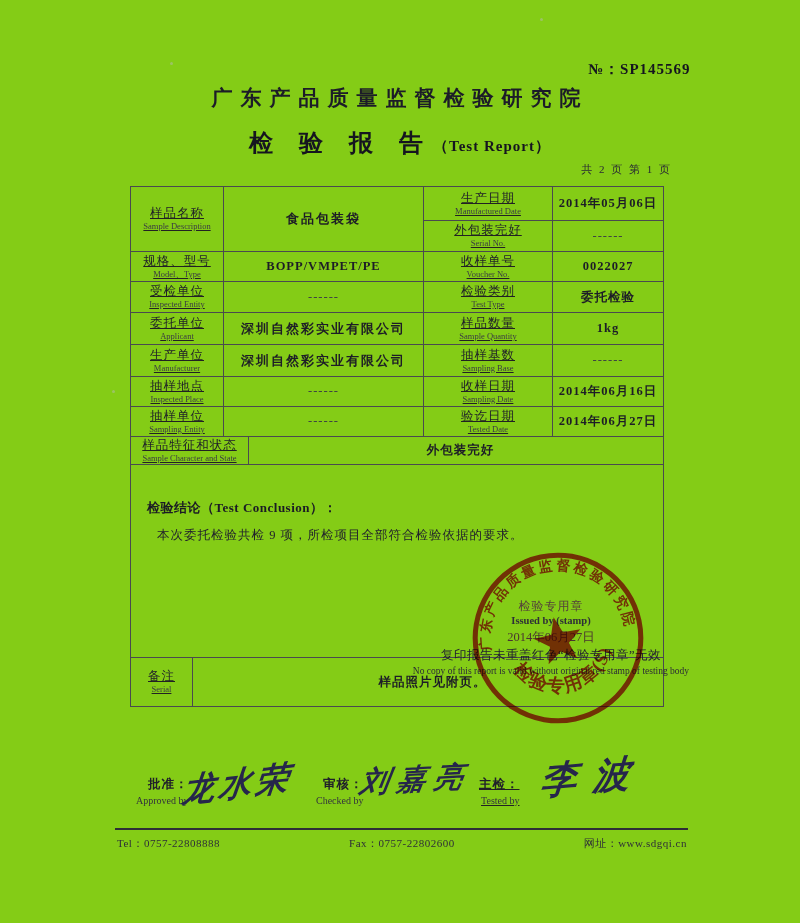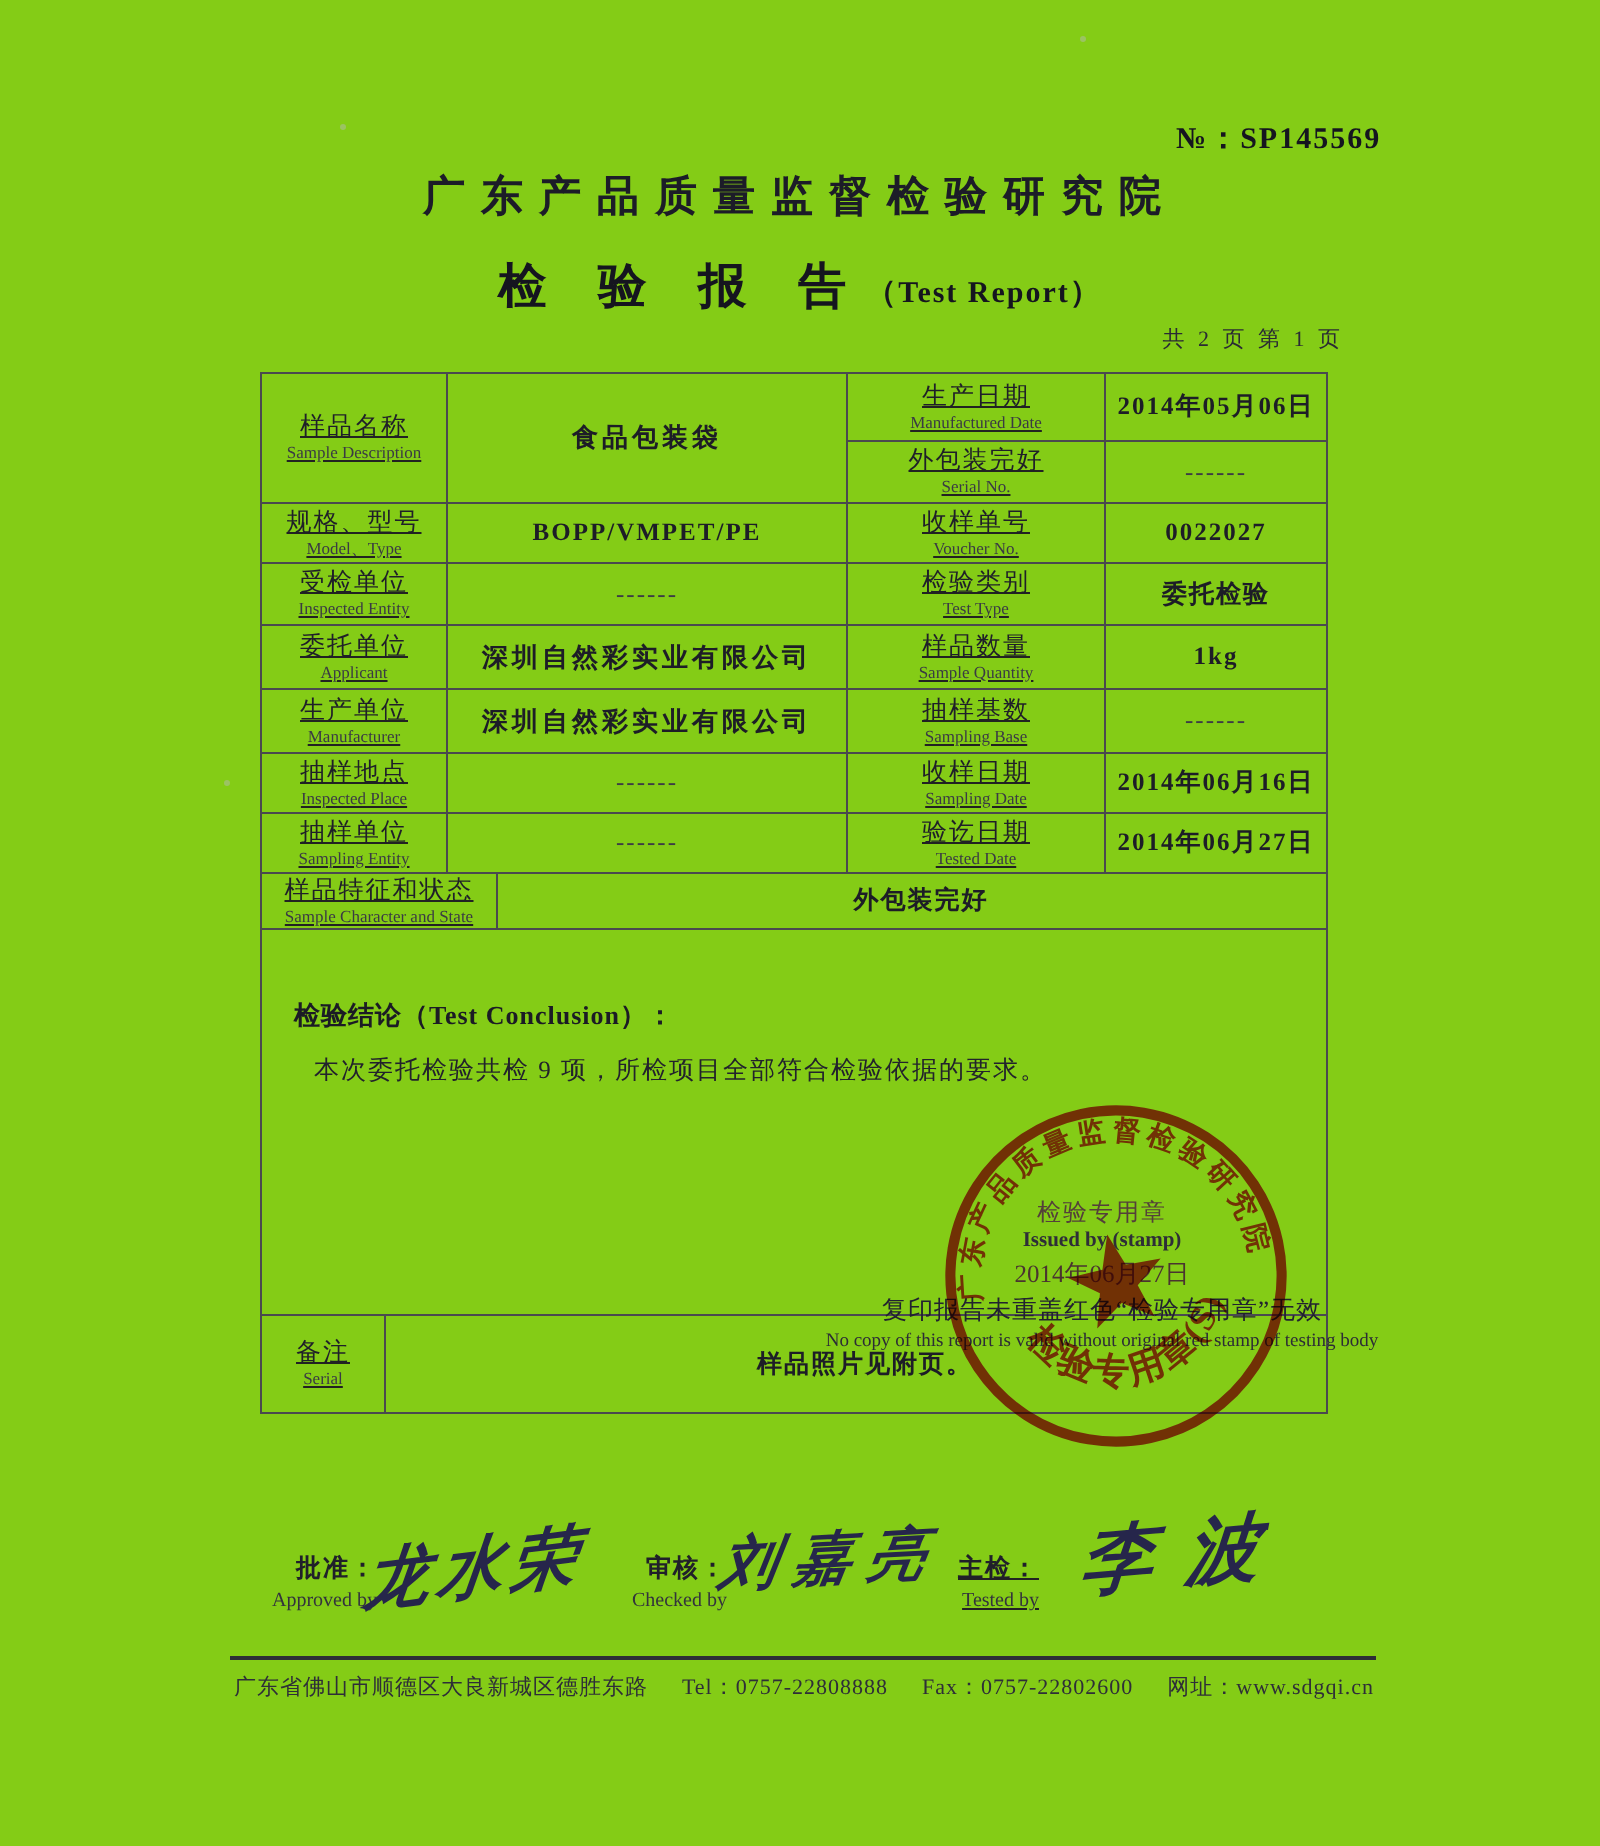--- a/index.html
+++ b/index.html
@@ -255,21 +255,20 @@
   <div class="sig-name sig-n2">刘嘉亮</div>
 
   <div class="sig-group sg3">
     <div class="sig-zh">主检：</div>
     <div class="sig-en">Tested by</div>
   </div>
   <div class="sig-name sig-n3">李波</div>
 
   <div class="footer-rule"></div>
   <div class="footer-line">
-    <span>广东省佛山市顺德区大良新城区德胜东路</span>
     <span>Tel：0757-22808888</span>
     <span>Fax：0757-22802600</span>
     <span>网址：www.sdgqi.cn</span>
   </div>
 
   <div class="speck" style="left:170px;top:62px"></div>
   <div class="speck" style="left:540px;top:18px"></div>
   <div class="speck" style="left:112px;top:390px"></div>
 
 </div>

